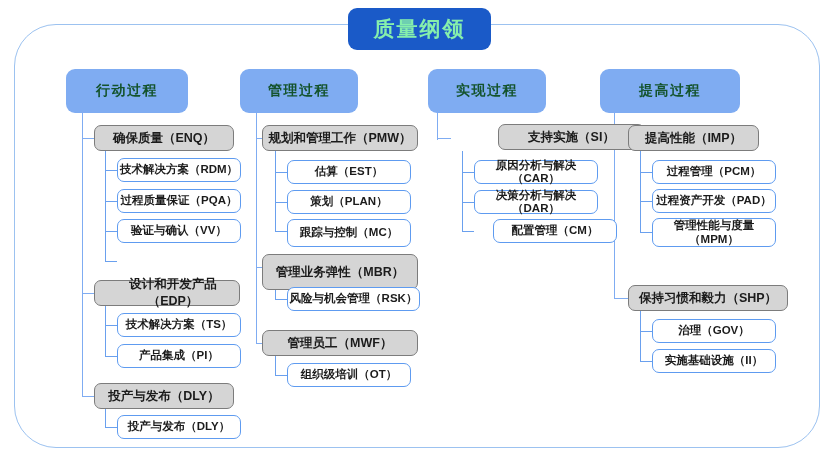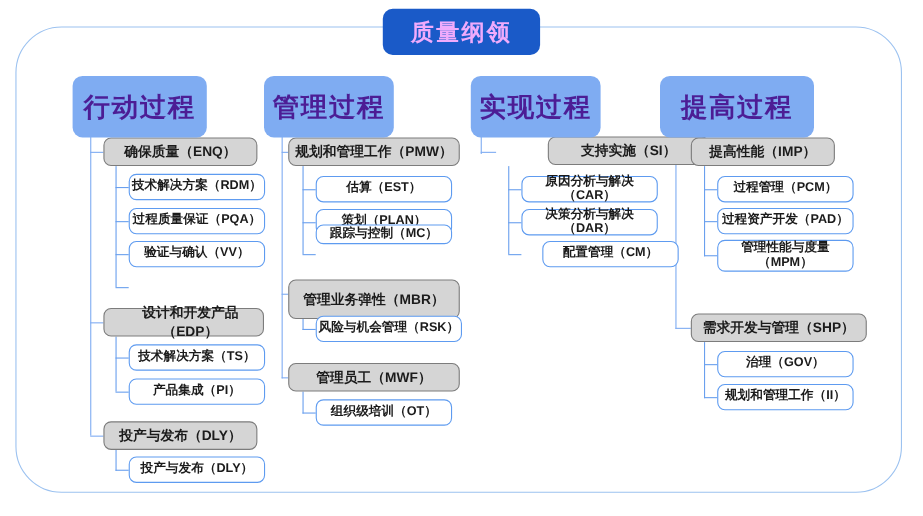--- a/index.html
+++ b/index.html
@@ -23,35 +23,35 @@
     box-sizing:border-box;
     background:transparent;
   }
   
   .root-title{
     position:absolute;
     left:348px;top:8px;
     width:143px;height:42px;
     background:#1A5AC8;
     border-radius:9px;
-    color:#f0abfc;
+    color:#86efac;
     font-size:21px;
     font-weight:bold;
     letter-spacing:2px;
     display:flex;align-items:center;justify-content:center;
     z-index:6;
   }
   
   .col-head{
     position:absolute;
-    height:56px;
+    height:44px;
     background:#7FACF2;
     border-radius:9px;
-    color:#4c1d95;
-    font-size:24px;
+    color:#14532d;
+    font-size:14px;
     font-weight:bold;
     letter-spacing:1.5px;
     display:flex;align-items:center;justify-content:center;
     z-index:4;
   }
   
   .l2{
     position:absolute;
     background:#D5D5D5;
     border:1.3px solid #7C7C7C;
@@ -140,21 +140,21 @@
   <div class="l2" style="left:262px;top:125px;width:156px;height:26px;">规划和管理工作（PMW）</div>
   <div class="conn v" style="left:275px;top:151px;width:1.2px;height:80px;background:#6AA0EE;"></div>
 
   <div class="conn h" style="left:275px;top:172px;width:12px;background:#6AA0EE;"></div>
   <div class="l3" style="left:287px;top:160px;width:124px;height:24px;">估算（EST）</div>
 
   <div class="conn h" style="left:275px;top:202px;width:12px;background:#6AA0EE;"></div>
   <div class="l3" style="left:287px;top:190px;width:124px;height:24px;">策划（PLAN）</div>
 
   <div class="conn h" style="left:275px;top:231px;width:12px;background:#6AA0EE;"></div>
-  <div class="l3" style="left:287px;top:204px;width:124px;height:18px;">跟踪与控制（MC）</div>
+  <div class="l3" style="left:287px;top:219px;width:124px;height:28px;">跟踪与控制（MC）</div>
 
   <div class="conn h" style="left:256px;top:267px;width:6px;"></div>
   <div class="l2" style="left:262px;top:254px;width:156px;height:36px;">管理业务弹性（MBR）</div>
   <div class="conn v" style="left:275px;top:280px;width:1.2px;height:20px;background:#6AA0EE;"></div>
   <div class="conn h" style="left:275px;top:299px;width:12px;background:#6AA0EE;"></div>
   <div class="l3" style="left:287px;top:287px;width:133px;height:24px;">风险与机会管理（RSK）</div>
 
   <div class="conn h" style="left:256px;top:343px;width:6px;"></div>
   <div class="l2" style="left:262px;top:330px;width:156px;height:26px;">管理员工（MWF）</div>
   <div class="conn v" style="left:275px;top:356px;width:1.2px;height:20px;background:#6AA0EE;"></div>
@@ -190,22 +190,22 @@
   <div class="l3" style="left:652px;top:160px;width:124px;height:24px;">过程管理（PCM）</div>
 
   <div class="conn h" style="left:640px;top:201px;width:12px;background:#6AA0EE;"></div>
   <div class="l3" style="left:652px;top:189px;width:124px;height:24px;">过程资产开发（PAD）</div>
 
   <div class="conn h" style="left:640px;top:232px;width:12px;background:#6AA0EE;"></div>
   <div class="l3" style="left:652px;top:218px;width:124px;height:29px;white-space:pre-line;">管理性能与度量
 （MPM）</div>
 
   <div class="conn h" style="left:614px;top:298px;width:14px;"></div>
-  <div class="l2" style="left:628px;top:285px;width:160px;height:26px;">需求开发与管理（SHP）</div>
+  <div class="l2" style="left:628px;top:285px;width:160px;height:26px;">保持习惯和毅力（SHP）</div>
   <div class="conn v" style="left:640px;top:311px;width:1.2px;height:51px;background:#6AA0EE;"></div>
 
   <div class="conn h" style="left:640px;top:331px;width:12px;background:#6AA0EE;"></div>
   <div class="l3" style="left:652px;top:319px;width:124px;height:24px;">治理（GOV）</div>
 
   <div class="conn h" style="left:640px;top:361px;width:12px;background:#6AA0EE;"></div>
-  <div class="l3" style="left:652px;top:349px;width:124px;height:24px;">规划和管理工作（II）</div>
+  <div class="l3" style="left:652px;top:349px;width:124px;height:24px;">实施基础设施（II）</div>
 
 </div>
 
 </body></html>

